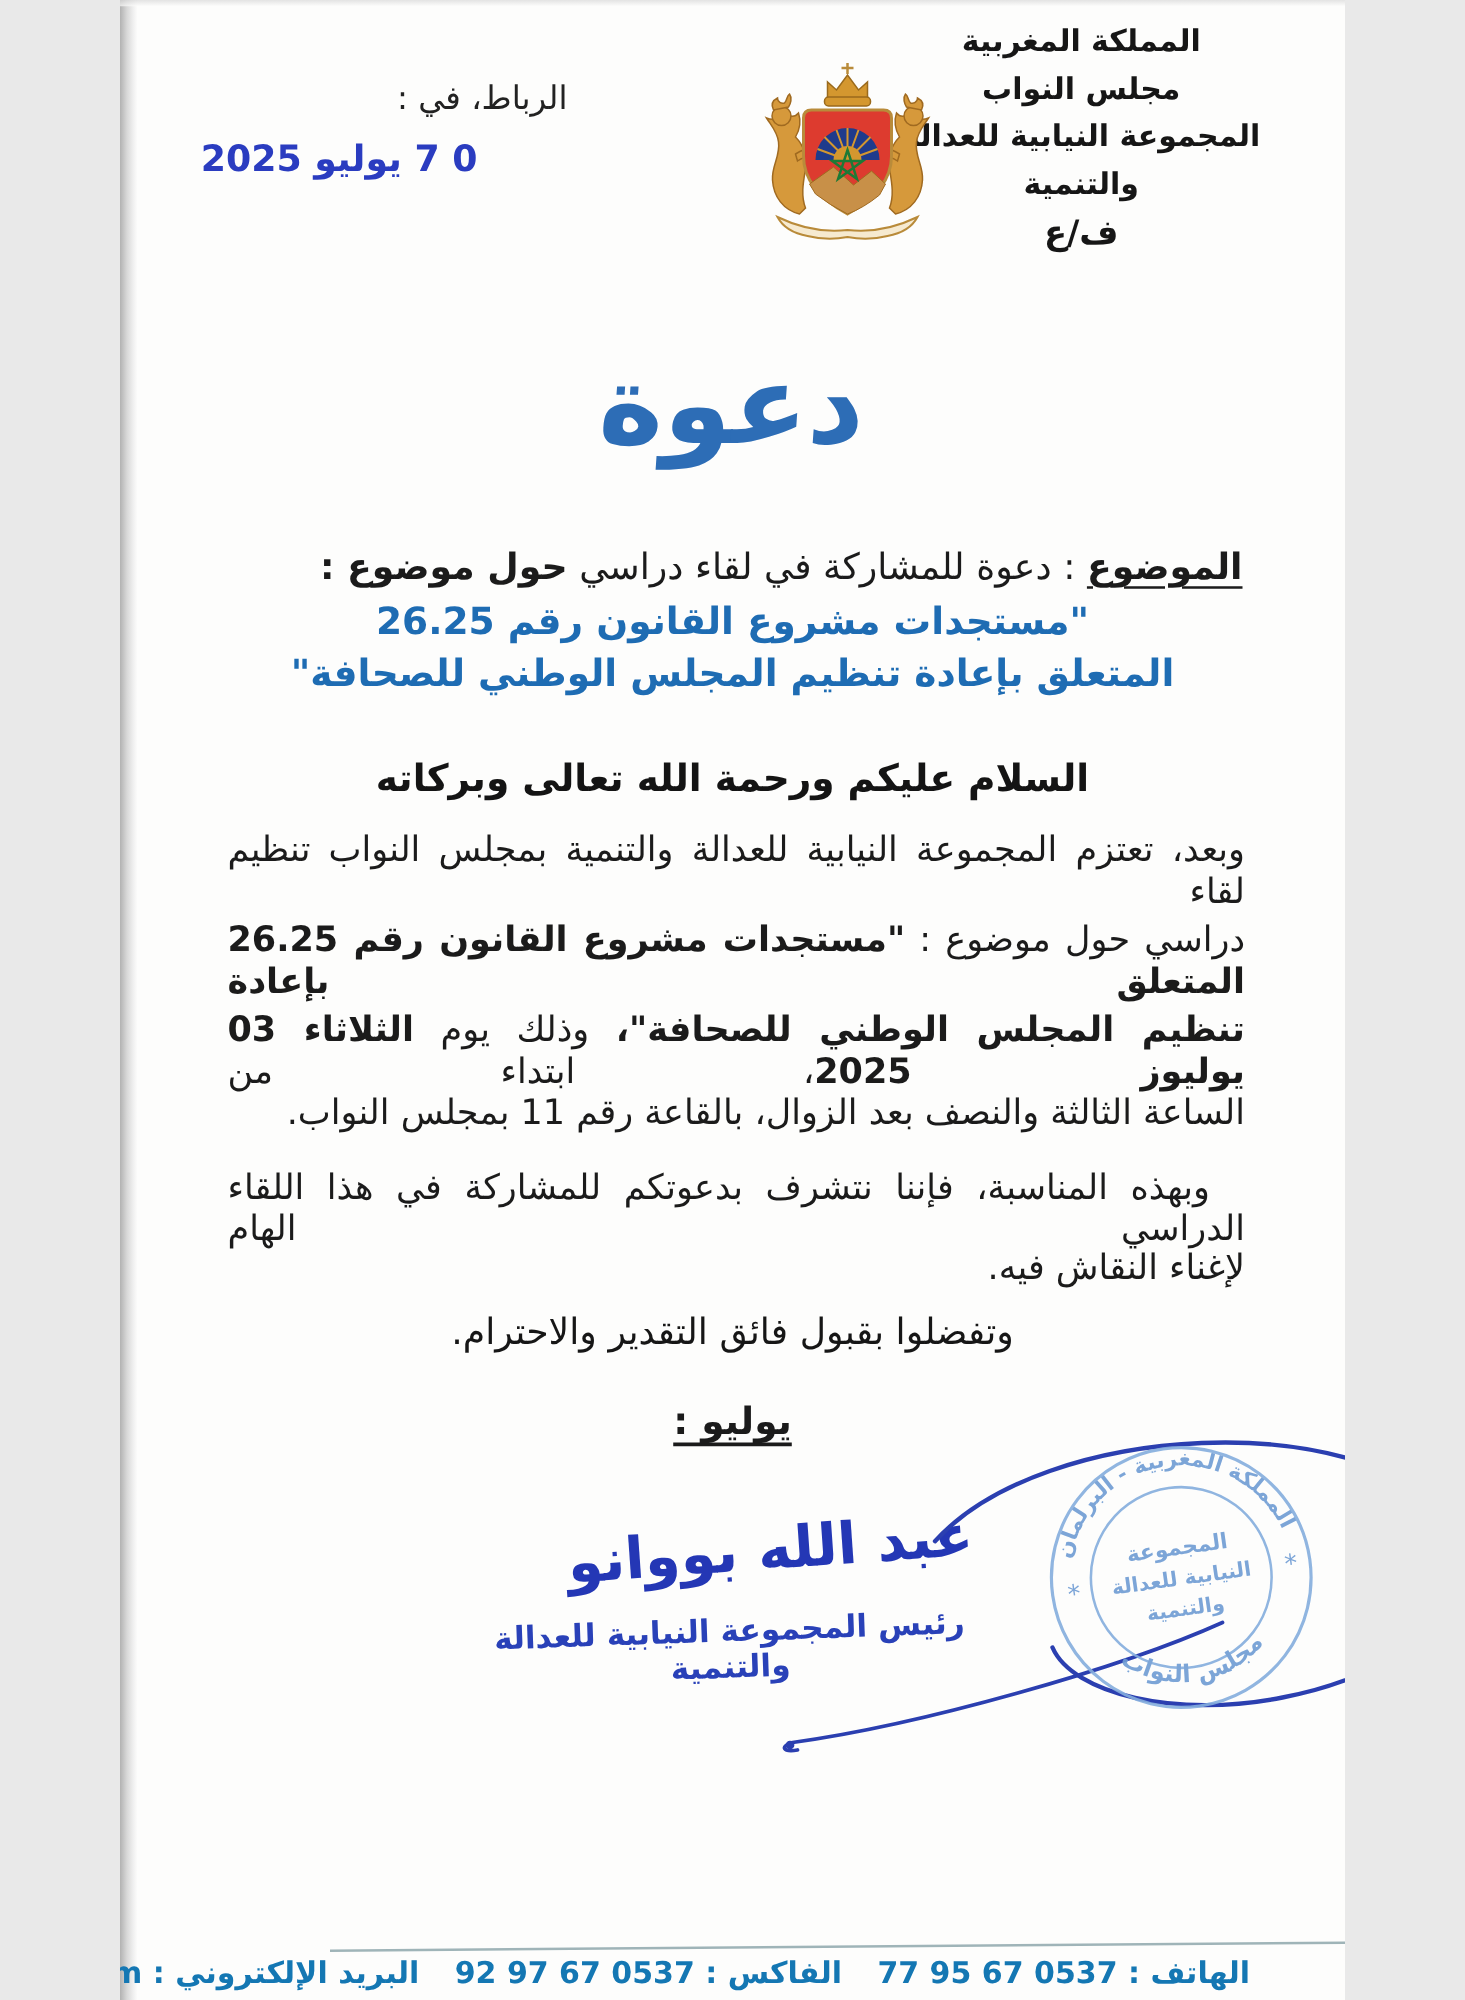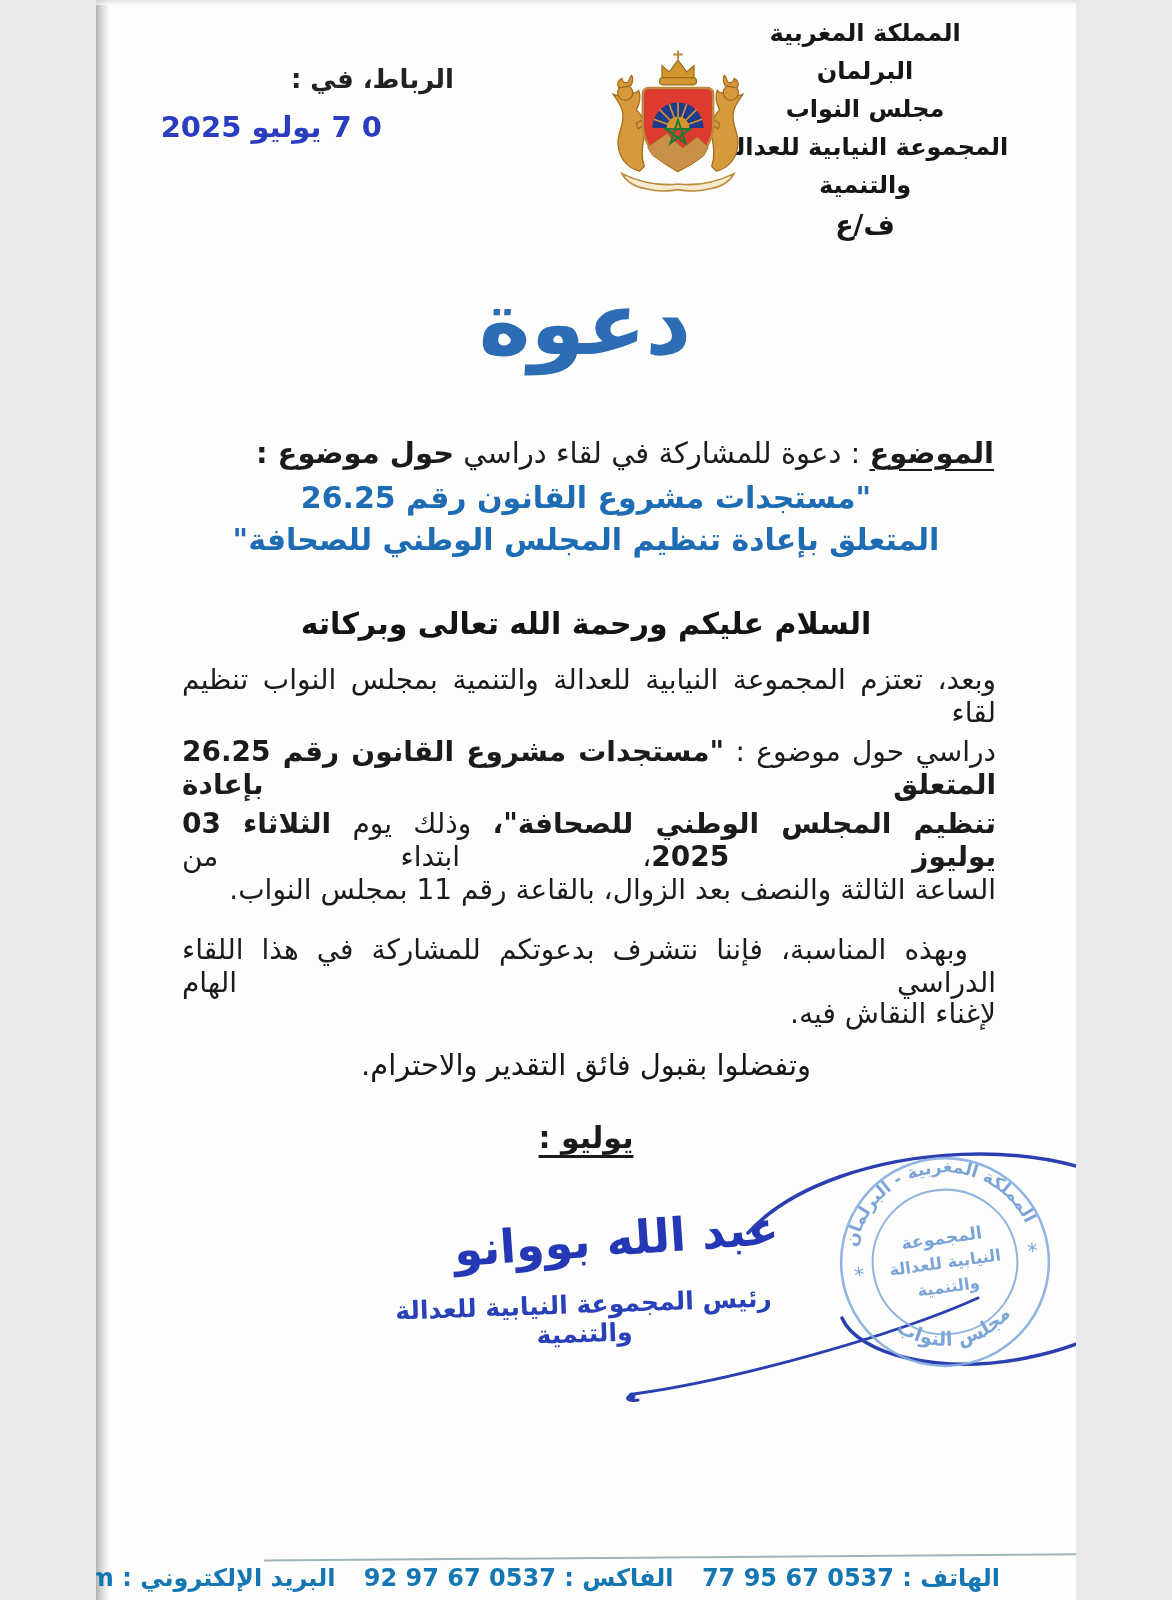--- a/index.html
+++ b/index.html
@@ -12,21 +12,21 @@
     background:linear-gradient(90deg,#9f9f9f 0%,#cfcfcf 40%,#ececec 75%,#fdfdfc 100%);opacity:.8;}
   .scan-top{position:absolute;left:0;top:0;width:1172px;height:5px;
     background:linear-gradient(180deg,#d8d8d8,#fdfdfc);opacity:.7;}
   .fold-line{position:absolute;left:1103px;top:370px;width:2px;height:750px;background:rgba(190,195,200,.35);}
 
   .letterhead{position:absolute;top:14px;right:22px;width:378px;direction:rtl;
     text-align:center;font-size:24px;font-weight:600;line-height:38px;color:#161616;}
   .letterhead .ref{font-size:27px;margin-top:2px;text-align:center;}
 
   .rabat{position:absolute;top:64px;left:228px;width:130px;direction:rtl;
-    font-size:26px;font-weight:700;color:#222;text-align:center;white-space:nowrap;}
+    font-size:26px;font-weight:400;color:#222;text-align:center;white-space:nowrap;}
   .date-stamp{position:absolute;top:110px;left:86px;width:200px;direction:rtl;
     font-size:29px;font-weight:bold;color:#2a3cc0;white-space:nowrap;letter-spacing:1px;
     font-family:"DejaVu Sans",sans-serif;}
 
   .emblem{position:absolute;top:48px;left:494px;width:176px;height:152px;}
 
   .title{position:absolute;top:272px;left:0;width:100%;text-align:center;
     font-size:88px;font-weight:bold;color:#2d6db6;transform:skewX(-4deg);}
 
   .subject{position:absolute;top:436px;right:82px;left:120px;direction:rtl;
@@ -71,21 +71,20 @@
 </head>
 <body>
 
 <div class="page">
   <div class="scan-edge"></div>
   <div class="scan-top"></div>
   <div class="fold-line"></div>
 
   <div class="letterhead">
     <div>المملكة المغربية</div>
-    <div>البرلمان</div>
     <div>مجلس النواب</div>
     <div>المجموعة النيابية للعدالة والتنمية</div>
     <div class="ref">ف/ع</div>
   </div>
 
   <div class="rabat">الرباط، في :</div>
   <div class="date-stamp">0 7 يوليو 2025</div>
 
   <svg class="emblem" viewBox="0 0 220 190">
 

